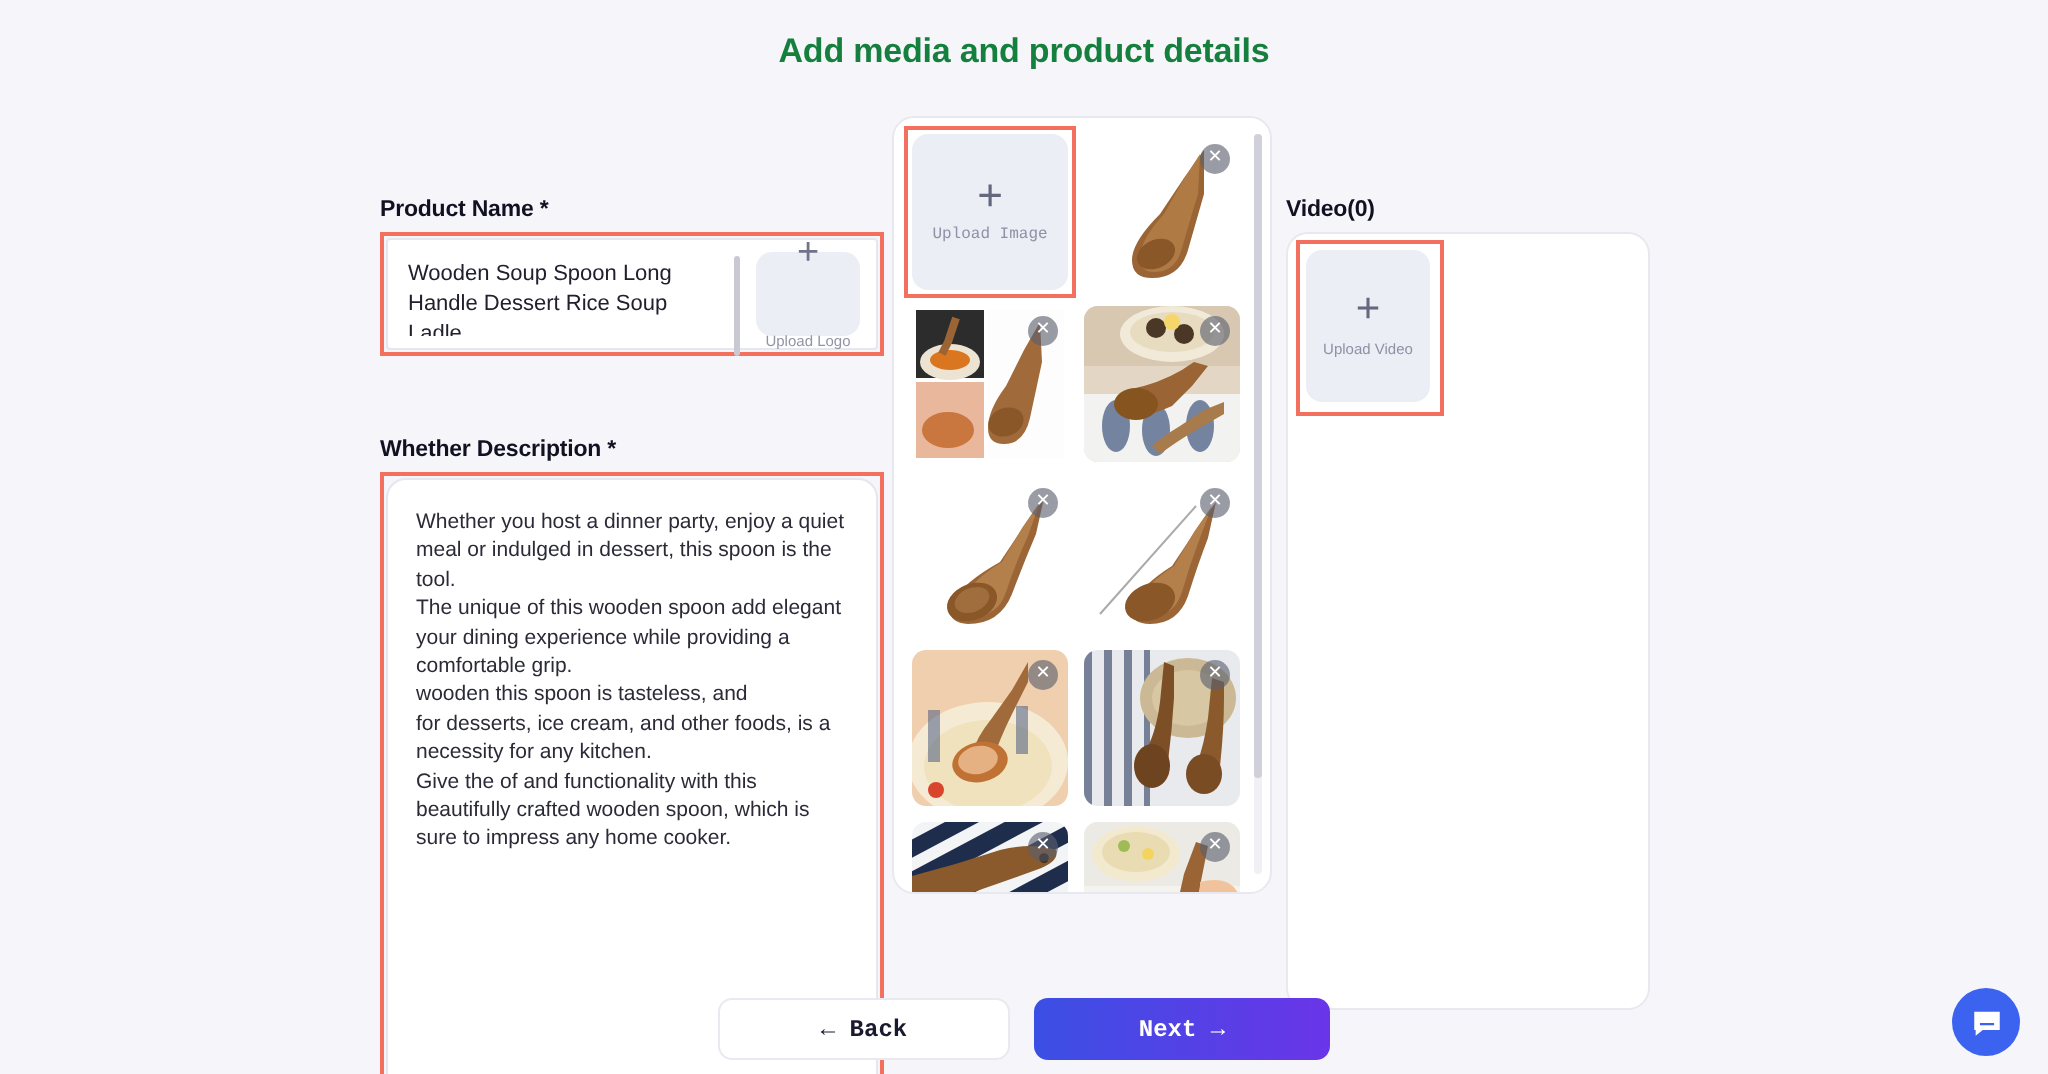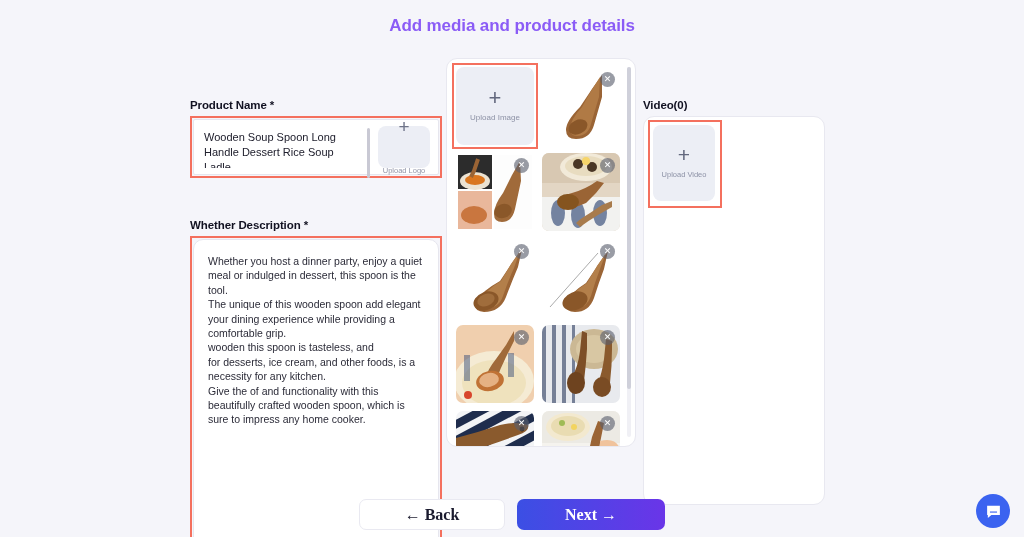--- a/index.html
+++ b/index.html
@@ -15,21 +15,21 @@
     font-family: "Liberation Sans", sans-serif;
     color: #1a1a2e;
     position: relative;
   }
 
   
   .page-title {
     text-align: center;
     font-size: 17px;
     font-weight: bold;
-    color: #8b5cf6;
+    color: #15803d;
     padding-top: 16px;
     letter-spacing: -0.1px;
   }
 
   
   .columns {
     position: absolute;
     top: 58px;
     left: 0;
     width: 1024px;
@@ -168,21 +168,21 @@
     justify-content: center;
     gap: 7px;
     cursor: pointer;
   }
   .big-upload .plus {
     font-size: 22px;
     line-height: 16px;
     font-weight: 300;
     color: #63687e;
   }
-  .big-upload .cap { font-size: 8px; color: #8d92a6; }
+  .big-upload .cap { font-size: 8px; color: #8d92a6; font-family: Liberation Mono, monospace; }
 
   .upload-annot {
     position: absolute;
     left: -4px; top: -4px;
     width: 86px; height: 86px;
     border: 2px solid #f4705e;
     pointer-events: none;
   }
 
   .thumb {
@@ -249,24 +249,24 @@
     position: absolute;
     left: 0; top: 499px;
     width: 1024px;
     display: flex;
     justify-content: center;
     gap: 12px;
   }
   .btn {
     border: none;
     border-radius: 7px;
-    font-size: 16px;
+    font-size: 12px;
     font-weight: bold;
     cursor: pointer;
-    font-family: Liberation Serif, serif;
+    font-family: Liberation Mono, monospace;
   }
   .btn-back {
     width: 146px; height: 31px;
     background: #ffffff;
     color: #1a1a2e;
     border: 1px solid #e9e9f1;
   }
   .btn-next {
     width: 148px; height: 31px;
     background: linear-gradient(90deg, #3b4fe4 0%, #6a35e8 100%);

